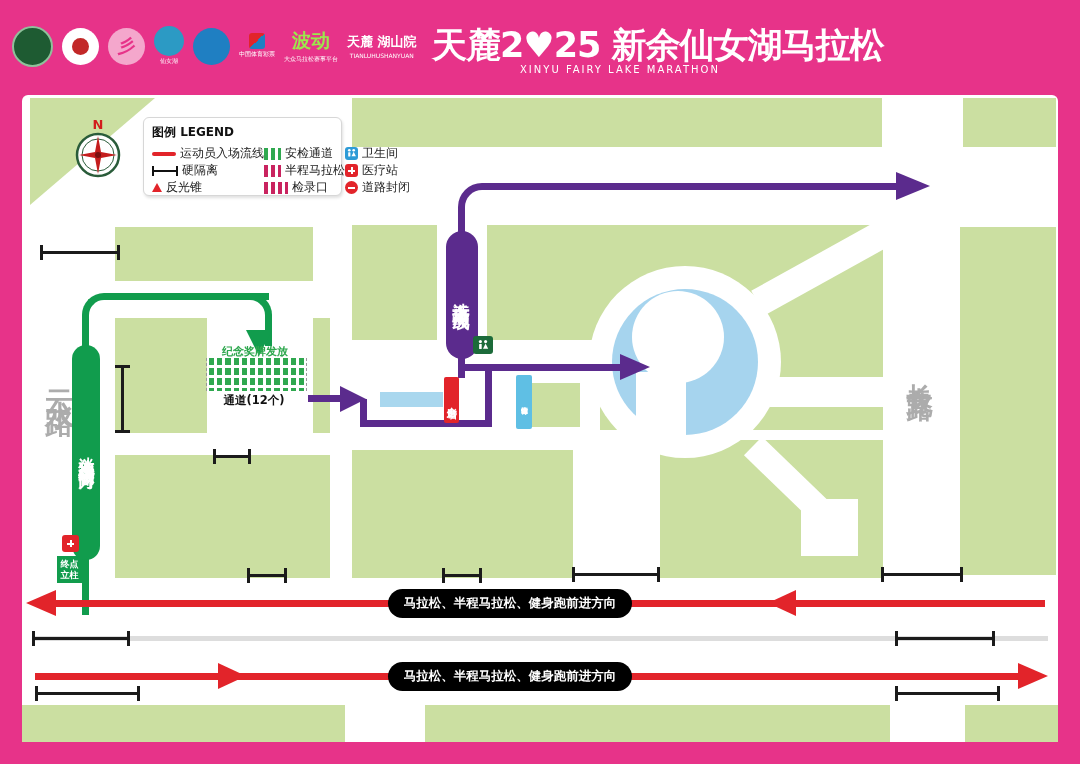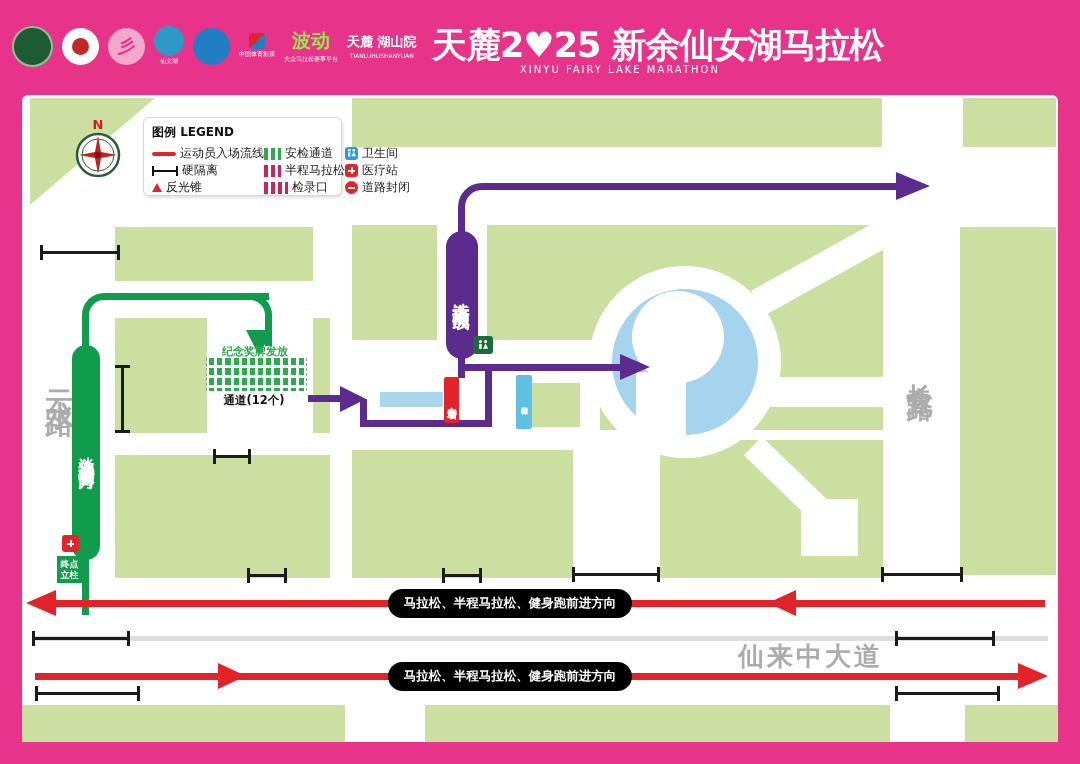--- a/index.html
+++ b/index.html
@@ -180,21 +180,20 @@
     <div class="abs" style="left:66px;top:22px;width:20px;text-align:center;color:#D21C1C;font-weight:bold;font-size:13px;">N</div>
     <svg class="abs" style="left:52px;top:36px;" width="48" height="48" viewBox="0 0 48 48">
       <circle cx="24" cy="24" r="21" fill="#fff" stroke="#2a5c3a" stroke-width="2.5"></circle>
       <circle cx="24" cy="24" r="16" fill="none" stroke="#2a5c3a" stroke-width="1"></circle>
       <path d="M24 5 L27 21 L43 24 L27 27 L24 43 L21 27 L5 24 L21 21 Z" fill="#C41E1E"></path>
       <circle cx="24" cy="24" r="3" fill="#7a1010"></circle>
     </svg>
 
     <div class="road-label vtext" style="left:18px;top:273px;font-size:29px;letter-spacing:9px;">云水路</div>
     <div class="road-label vtext" style="left:881px;top:268px;font-size:26px;letter-spacing:4px;">长青北路</div>
-    <div class="road-label" style="left:716px;top:544px;font-size:26px;letter-spacing:3px;">仙来中大道</div>
 
 
     <div class="abs" style="left:436px;top:88px;width:442px;height:188px;border-left:7px solid #5B2B8D;border-top:7px solid #5B2B8D;border-top-left-radius:24px;"></div>
     <div class="tri" style="left:874px;top:77px;border-left:34px solid #5B2B8D;border-top:14px solid transparent;border-bottom:14px solid transparent;"></div>
     <div class="pline" style="left:436px;top:269px;width:175px;height:7px;"></div>
     <div class="tri" style="left:598px;top:259px;border-left:30px solid #5B2B8D;border-top:13.5px solid transparent;border-bottom:13.5px solid transparent;"></div>
     <div class="pline" style="left:286px;top:300px;width:34px;height:7px;"></div>
     <div class="tri" style="left:318px;top:291px;border-left:26px solid #5B2B8D;border-top:13px solid transparent;border-bottom:13px solid transparent;"></div>
     <div class="pline" style="left:338px;top:304px;width:7px;height:28px;"></div>
     <div class="pline" style="left:338px;top:325px;width:132px;height:7px;"></div>

